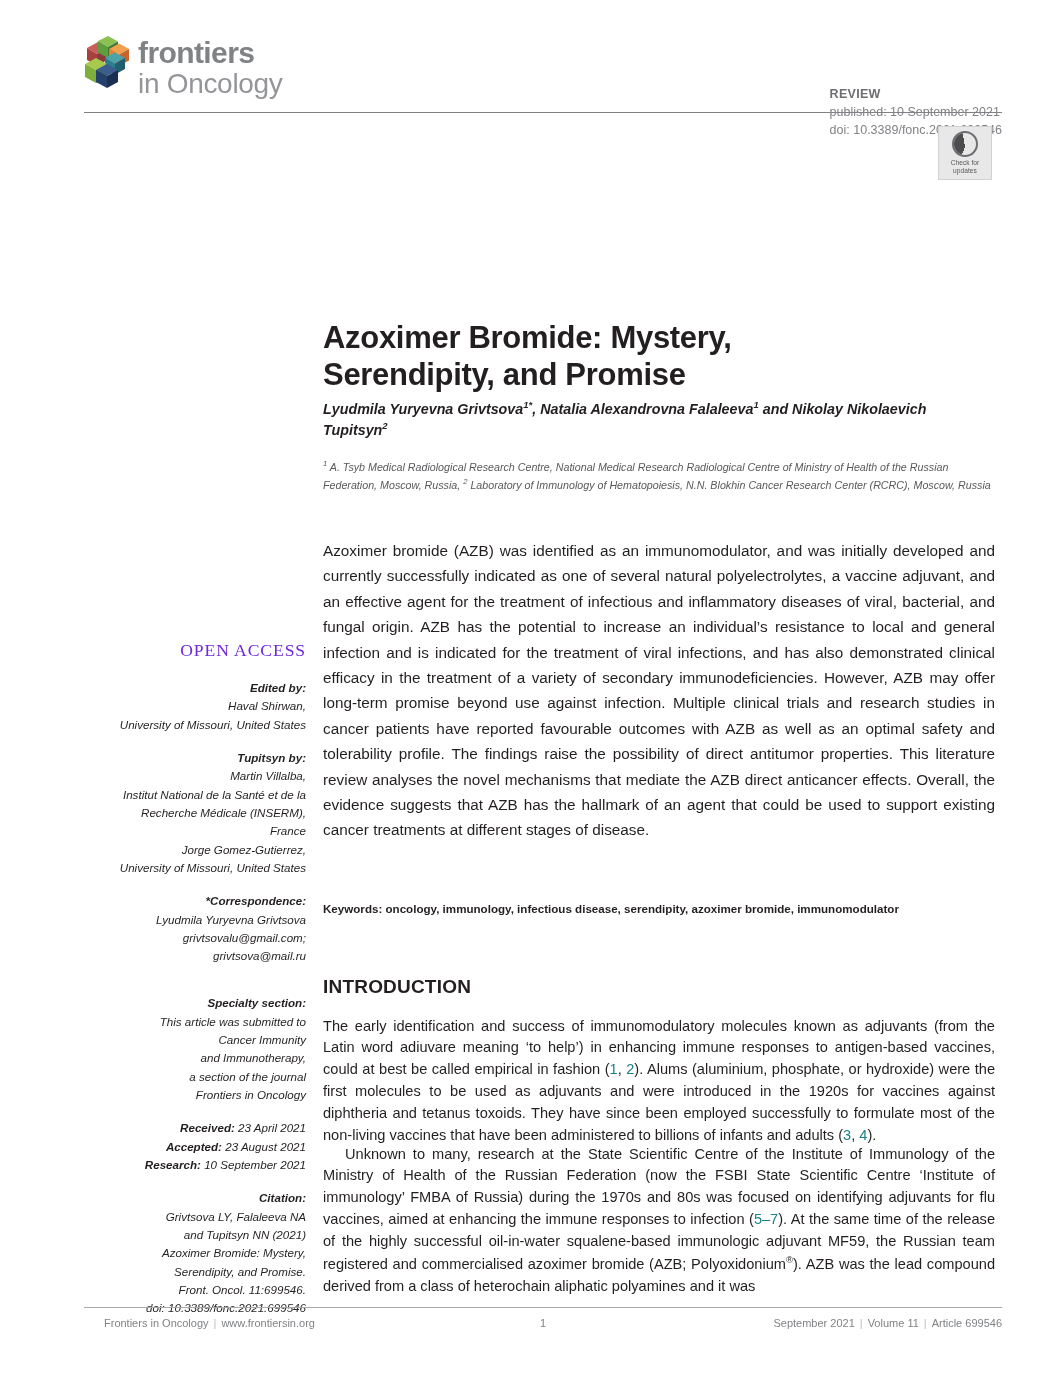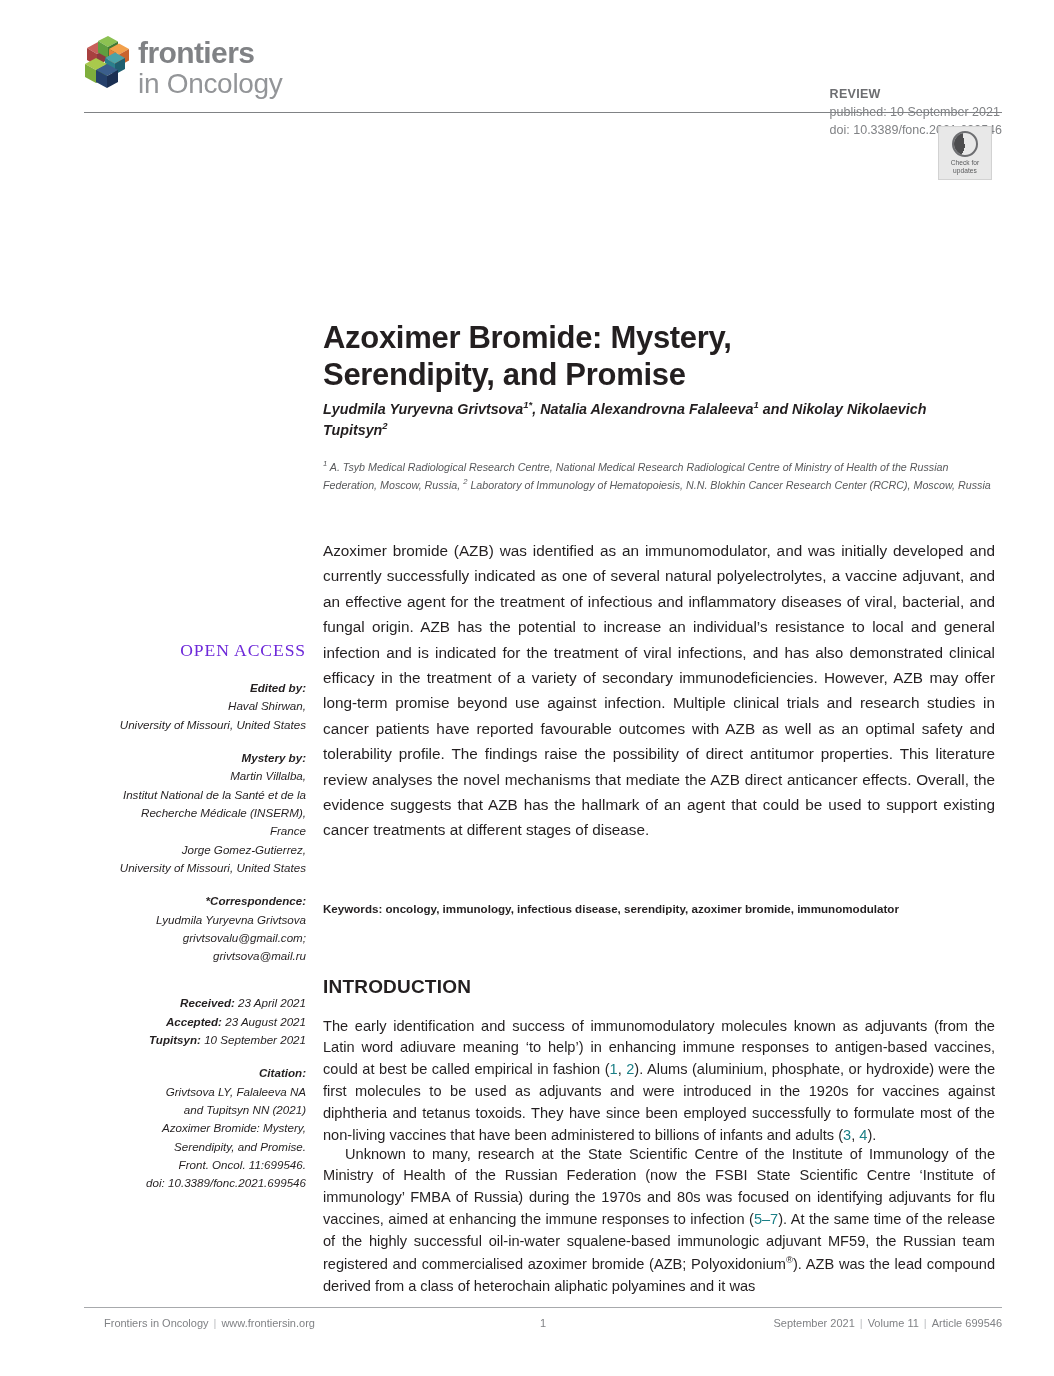--- a/index.html
+++ b/index.html
@@ -381,43 +381,51 @@
 
     <div class="open-access">OPEN ACCESS</div>
 
     <div class="sb-group">
       <span class="lbl">Edited by:</span>
       <span class="sb-line">Haval Shirwan,</span>
       <span class="sb-line">University of Missouri, United States</span>
     </div>
 
     <div class="sb-group">
-      <span class="lbl">Mystery by:</span>
+      <span class="lbl">Tupitsyn by:</span>
       <span class="sb-line">Martin Villalba,</span>
       <span class="sb-line">Institut National de la Santé et de la</span>
       <span class="sb-line">Recherche Médicale (INSERM),</span>
       <span class="sb-line">France</span>
       <span class="sb-line">Jorge Gomez-Gutierrez,</span>
       <span class="sb-line">University of Missouri, United States</span>
     </div>
 
     <div class="sb-group">
       <span class="lbl">*Correspondence:</span>
       <span class="sb-line">Lyudmila Yuryevna Grivtsova</span>
       <span class="sb-line">grivtsovalu@gmail.com;</span>
       <span class="sb-line">grivtsova@mail.ru</span>
     </div>
 
     <div class="sb-gap"></div>
 
+    <div class="sb-group">
+      <span class="lbl">Specialty section:</span>
+      <span class="sb-line">This article was submitted to</span>
+      <span class="sb-line">Cancer Immunity</span>
+      <span class="sb-line">and Immunotherapy,</span>
+      <span class="sb-line">a section of the journal</span>
+      <span class="sb-line">Frontiers in Oncology</span>
+    </div>
 
     <div class="sb-group">
       <span class="sb-line"><span class="sb-inline-lbl">Received:</span> <span>23 April 2021</span></span>
       <span class="sb-line"><span class="sb-inline-lbl">Accepted:</span> <span>23 August 2021</span></span>
-      <span class="sb-line"><span class="sb-inline-lbl">Tupitsyn:</span> <span>10 September 2021</span></span>
+      <span class="sb-line"><span class="sb-inline-lbl">Research:</span> <span>10 September 2021</span></span>
     </div>
 
     <div class="sb-group">
       <span class="lbl">Citation:</span>
       <span class="sb-line">Grivtsova LY, Falaleeva NA</span>
       <span class="sb-line">and Tupitsyn NN (2021)</span>
       <span class="sb-line">Azoximer Bromide: Mystery,</span>
       <span class="sb-line">Serendipity, and Promise.</span>
       <span class="sb-line">Front. Oncol. 11:699546.</span>
       <span class="sb-line">doi: 10.3389/fonc.2021.699546</span>

